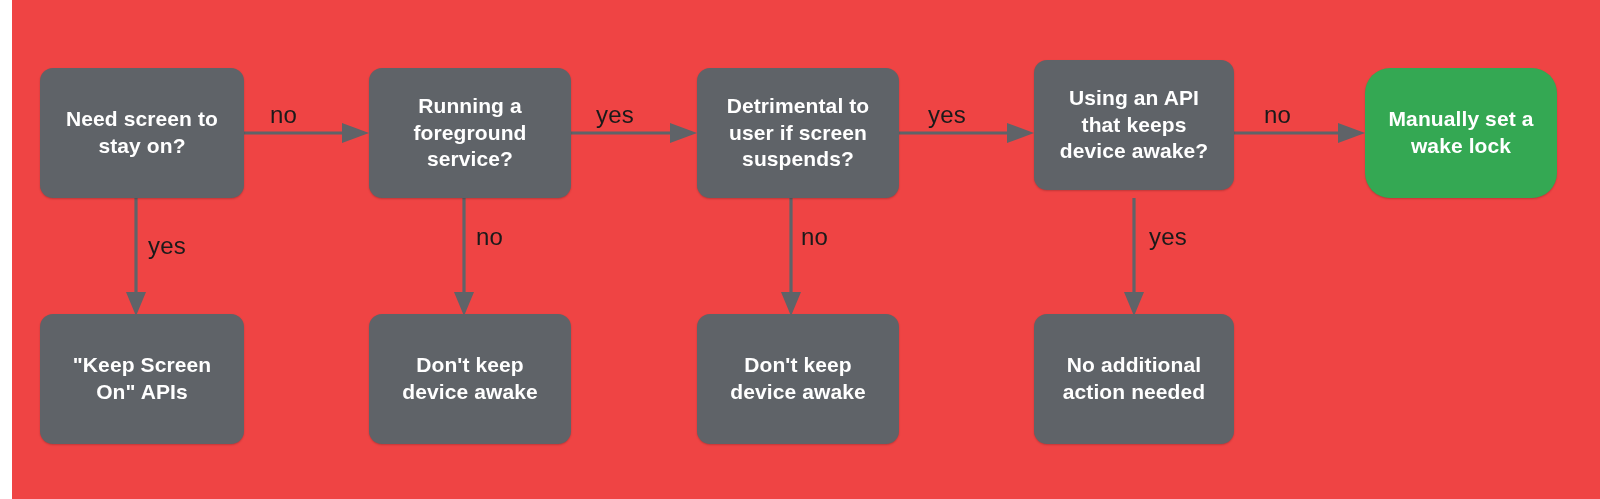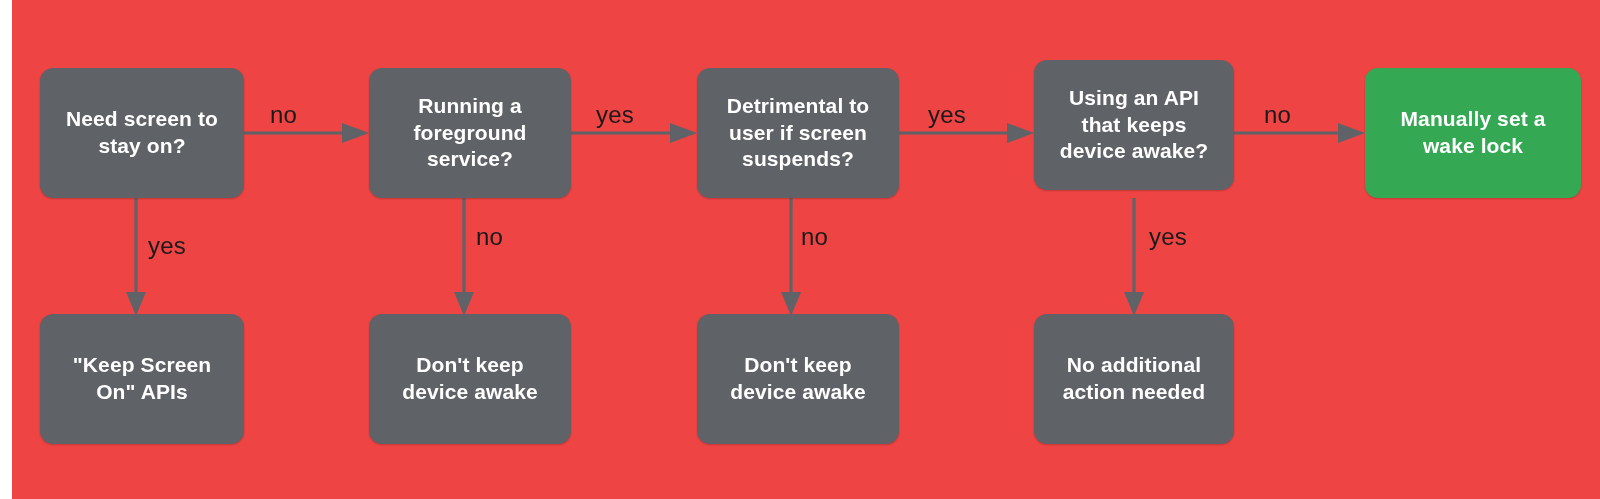--- a/index.html
+++ b/index.html
@@ -115,21 +115,21 @@
 service?</div>
 
   <div class="node gray" style="left:685px;top:68px;width:202px;height:130px;">Detrimental to
 user if screen
 suspends?</div>
 
   <div class="node gray" style="left:1022px;top:60px;width:200px;height:130px;">Using an API
 that keeps
 device awake?</div>
 
-  <div class="node green" style="left:1353px;top:68px;width:216px;height:130px;">Manually set a
+  <div class="node green" style="left:1353px;top:68px;width:192px;height:130px;border-radius:25px;">Manually set a
 wake lock</div>
 
   <div class="node gray" style="left:28px;top:314px;width:204px;height:130px;">"Keep Screen
 On" APIs</div>
 
   <div class="node gray" style="left:357px;top:314px;width:202px;height:130px;">Don't keep
 device awake</div>
 
   <div class="node gray" style="left:685px;top:314px;width:202px;height:130px;">Don't keep
 device awake</div>

